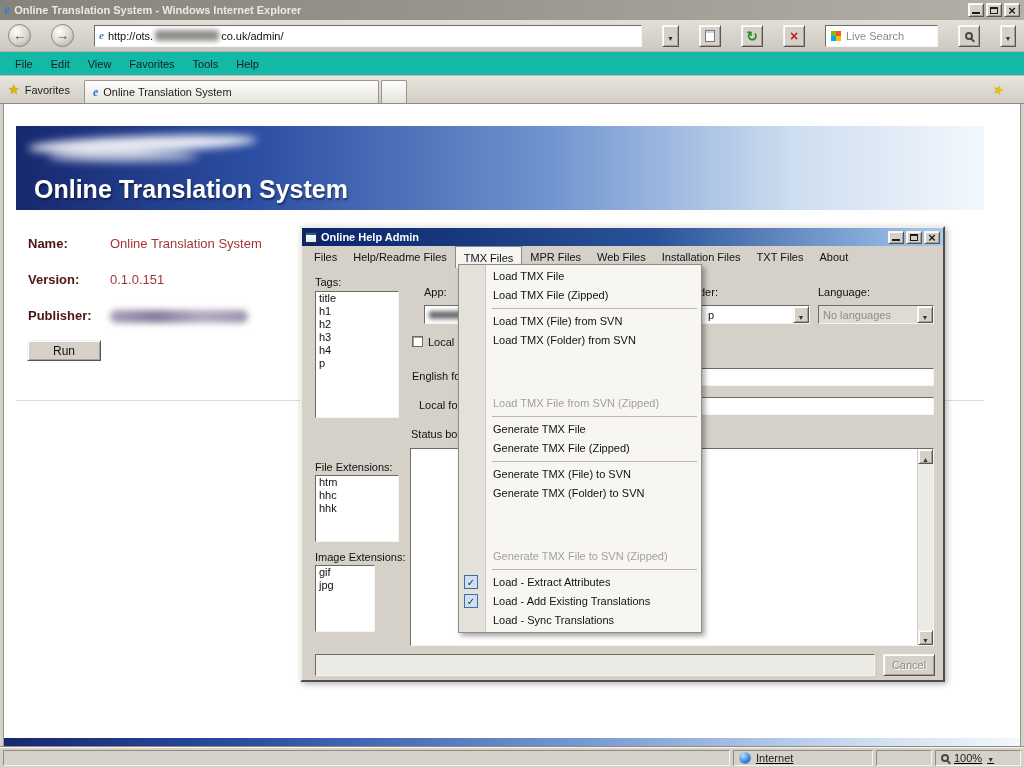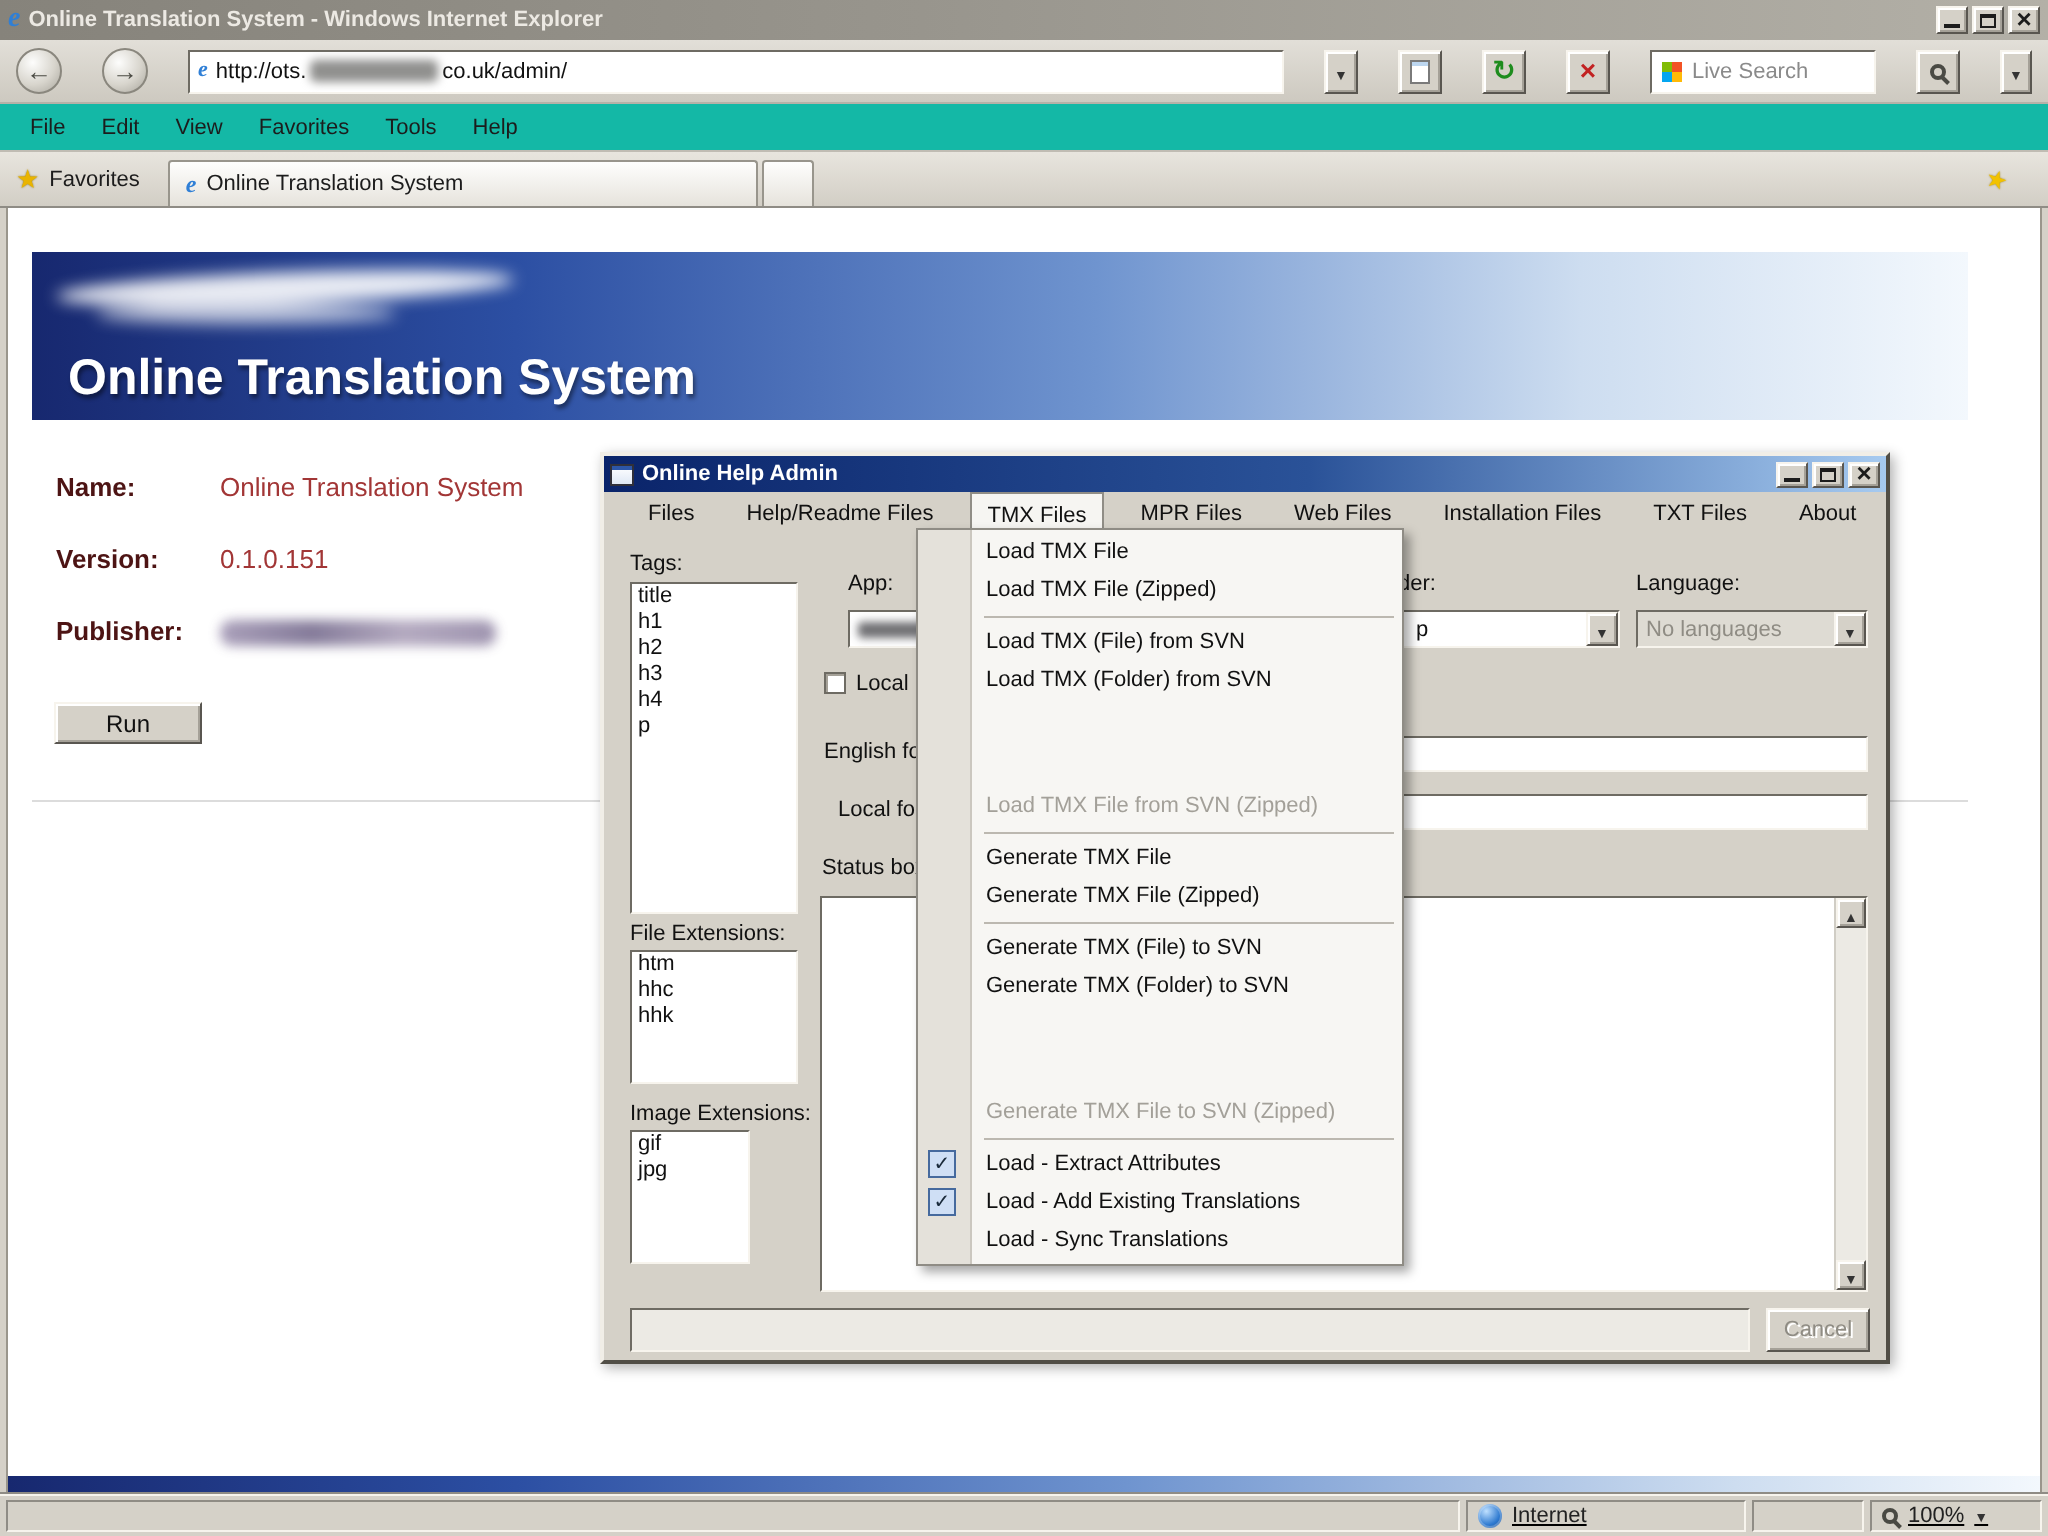--- a/index.html
+++ b/index.html
@@ -92,39 +92,39 @@
     text-shadow:1px 2px 2px rgba(0,0,0,.45); }
   .logo-blur { position:absolute; left:14px; top:8px; width:240px; height:34px; filter:blur(4px); }
   .logo-blur i { position:absolute; display:block; background:rgba(255,255,255,.9); border-radius:50%; }
   .logo-blur i:first-child { left:0; top:2px; width:225px; height:16px; transform:skewX(-25deg) rotate(-2deg); }
   .logo-blur i:last-child { left:18px; top:18px; width:150px; height:10px; opacity:.75; transform:skewX(-25deg); }
   .info-label { position:absolute; font-size:13px; font-weight:bold; color:#4d1414; }
   .info-value { position:absolute; font-size:13px; color:#a23636; }
   .blur-pub { position:absolute; left:106px; top:206px; width:138px; height:13px;
     background:linear-gradient(90deg,#9b8fae,#6f6488,#a79bb5,#8d81a1); filter:blur(3px);
     border-radius:6px; opacity:.85; }
-  .run { position:absolute; left:23px; top:247px; width:74px; height:21px; font-size:12px; color:#111; }
+  .run { position:absolute; left:23px; top:236px; width:74px; height:21px; font-size:12px; color:#111; }
   .hline { position:absolute; left:12px; top:296px; width:968px; height:1px; background:#dcdcdc; }
   .footerband { position:absolute; left:0; top:634px; width:100%; height:10px;
     background:linear-gradient(90deg,#17286f,#2c4fa3 25%,#6f94cf 55%,#cdddf0 85%,#f3f8fd); }
 
   
   .appwin { position:absolute; left:300px; top:226px; width:645px; height:456px; background:#d5d1c8;
     border:2px solid; border-color:#f1eee7 #514e46 #514e46 #f1eee7;
     box-shadow:2px 2px 6px rgba(0,0,0,.3); z-index:5; }
   .app-titlebar { position:absolute; left:0; top:0; right:0; height:18px;
     background:linear-gradient(90deg,#0a246a,#2a5298 55%,#a6caf0);
     display:flex; align-items:center; gap:4px; padding:0 3px; }
   .app-title { flex:1; color:#fff; font-size:11px; font-weight:bold; white-space:nowrap; }
   .app-icon { width:12px; height:11px; background:linear-gradient(#fff,#dfe8f5);
     border:1px solid #30303a; box-shadow:inset 0 2px 0 #2c56a8; }
   .app-winbtns .wbtn { width:16px; height:13px; }
   .app-menubar { position:absolute; left:0; top:18px; right:0; height:22px; background:#d5d1c8;
     display:flex; align-items:stretch; padding-left:4px; }
-  .app-menu-item { font-size:11px; padding:5px 8px 0; color:#111; white-space:nowrap;margin-left:10px; }
+  .app-menu-item { font-size:11px; padding:5px 8px 0; color:#111; white-space:nowrap; }
   .app-menu-item.active { background:#f6f5f2; border:1px solid #908d86; border-bottom:none; }
 
   .flabel { position:absolute; font-size:11px; color:#111; white-space:nowrap; }
   .listbox { position:absolute; background:#fff; overflow:hidden; }
   .lb-item { font-size:11px; line-height:13px; padding:0 3px; color:#111; }
   .combo { position:absolute; height:19px; background:#fff; }
   .combo .carrow { position:absolute; right:0; top:0; width:16px; height:100%;
     display:flex; align-items:center; justify-content:center; }
   .combo .cval { position:absolute; left:4px; top:3px; font-size:11px; color:#111; white-space:nowrap; }
   .combo.disabled { background:#dedbd3; }
@@ -292,21 +292,21 @@
       <span class="app-menu-item">Help/Readme Files</span>
       <span class="app-menu-item active">TMX Files</span>
       <span class="app-menu-item">MPR Files</span>
       <span class="app-menu-item">Web Files</span>
       <span class="app-menu-item">Installation Files</span>
       <span class="app-menu-item">TXT Files</span>
       <span class="app-menu-item">About</span>
   </div>
 
   <span class="flabel" style="left:13px;top:48px">Tags:</span>
-  <div class="listbox sunken" style="left:13px;top:63px;width:84px;height:166px">
+  <div class="listbox sunken" style="left:13px;top:63px;width:84px;height:127px">
     <div class="lb-item">title</div>
       <div class="lb-item">h1</div>
       <div class="lb-item">h2</div>
       <div class="lb-item">h3</div>
       <div class="lb-item">h4</div>
       <div class="lb-item">p</div>
   </div>
 
   <span class="flabel" style="left:122px;top:58px">App:</span>
   <div class="combo sunken" style="left:122px;top:77px;width:92px">

